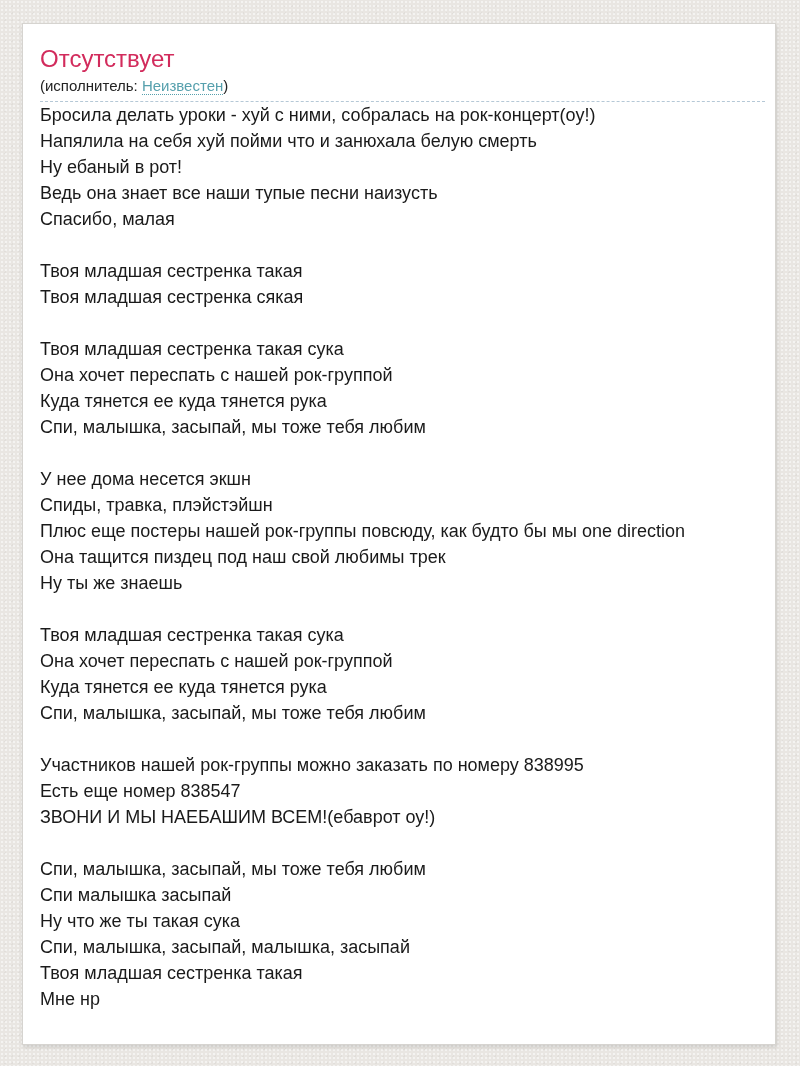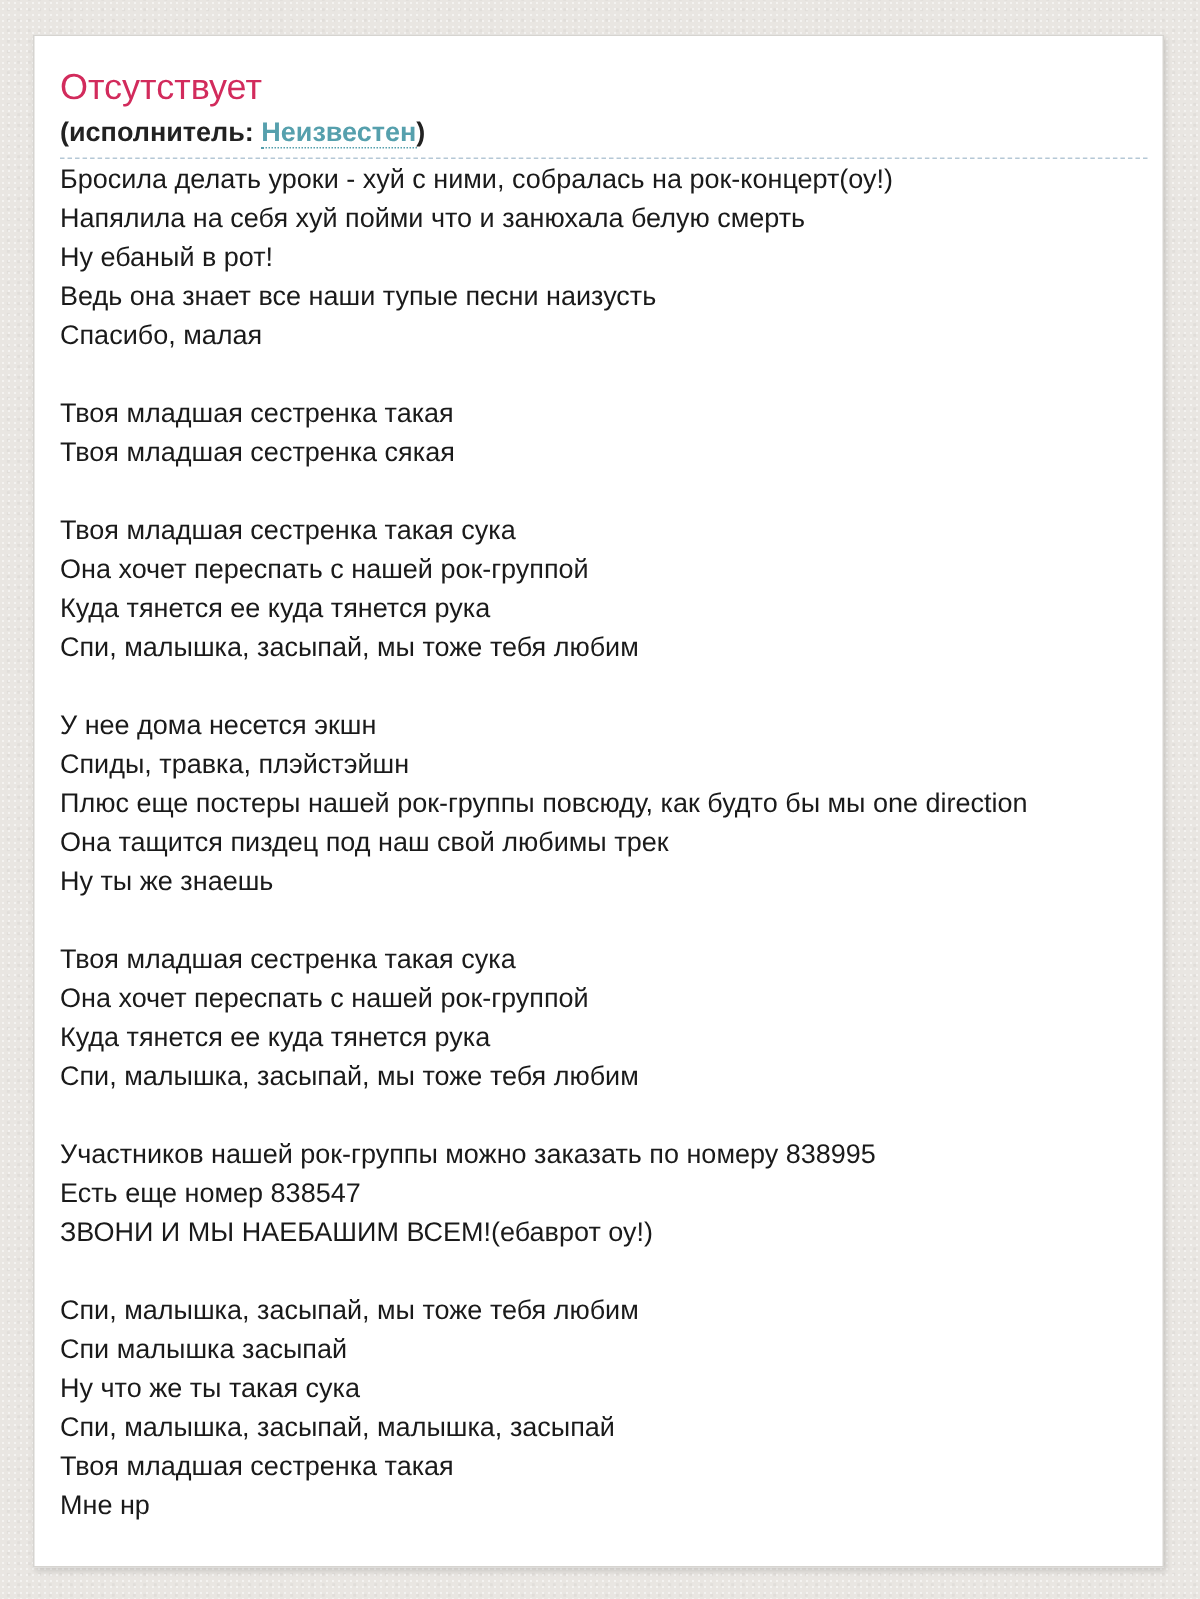--- a/index.html
+++ b/index.html
@@ -32,27 +32,26 @@
     padding: 21px 8px 0 17px;
   }
   .title {
     margin: 0 0 4px 0;
     font-size: 24px;
     line-height: 1.15;
     font-weight: normal;
     color: #d22b5c;
   }
   .artist-line {
-    font-size: 18px;
+    font-size: 15px;
     line-height: 1.25;
     color: #222222;
     padding-bottom: 6px;
     border-bottom: 1px dashed #b5c8d6;
     margin-right: 2px;
-    font-weight: bold;
   }
   .artist-link {
     color: #56a0ad;
     text-decoration: none;
     border-bottom: 1px dotted #56a0ad;
     cursor: pointer;
   }
   .lyrics {
     font-size: 18px;
     line-height: 26px;

